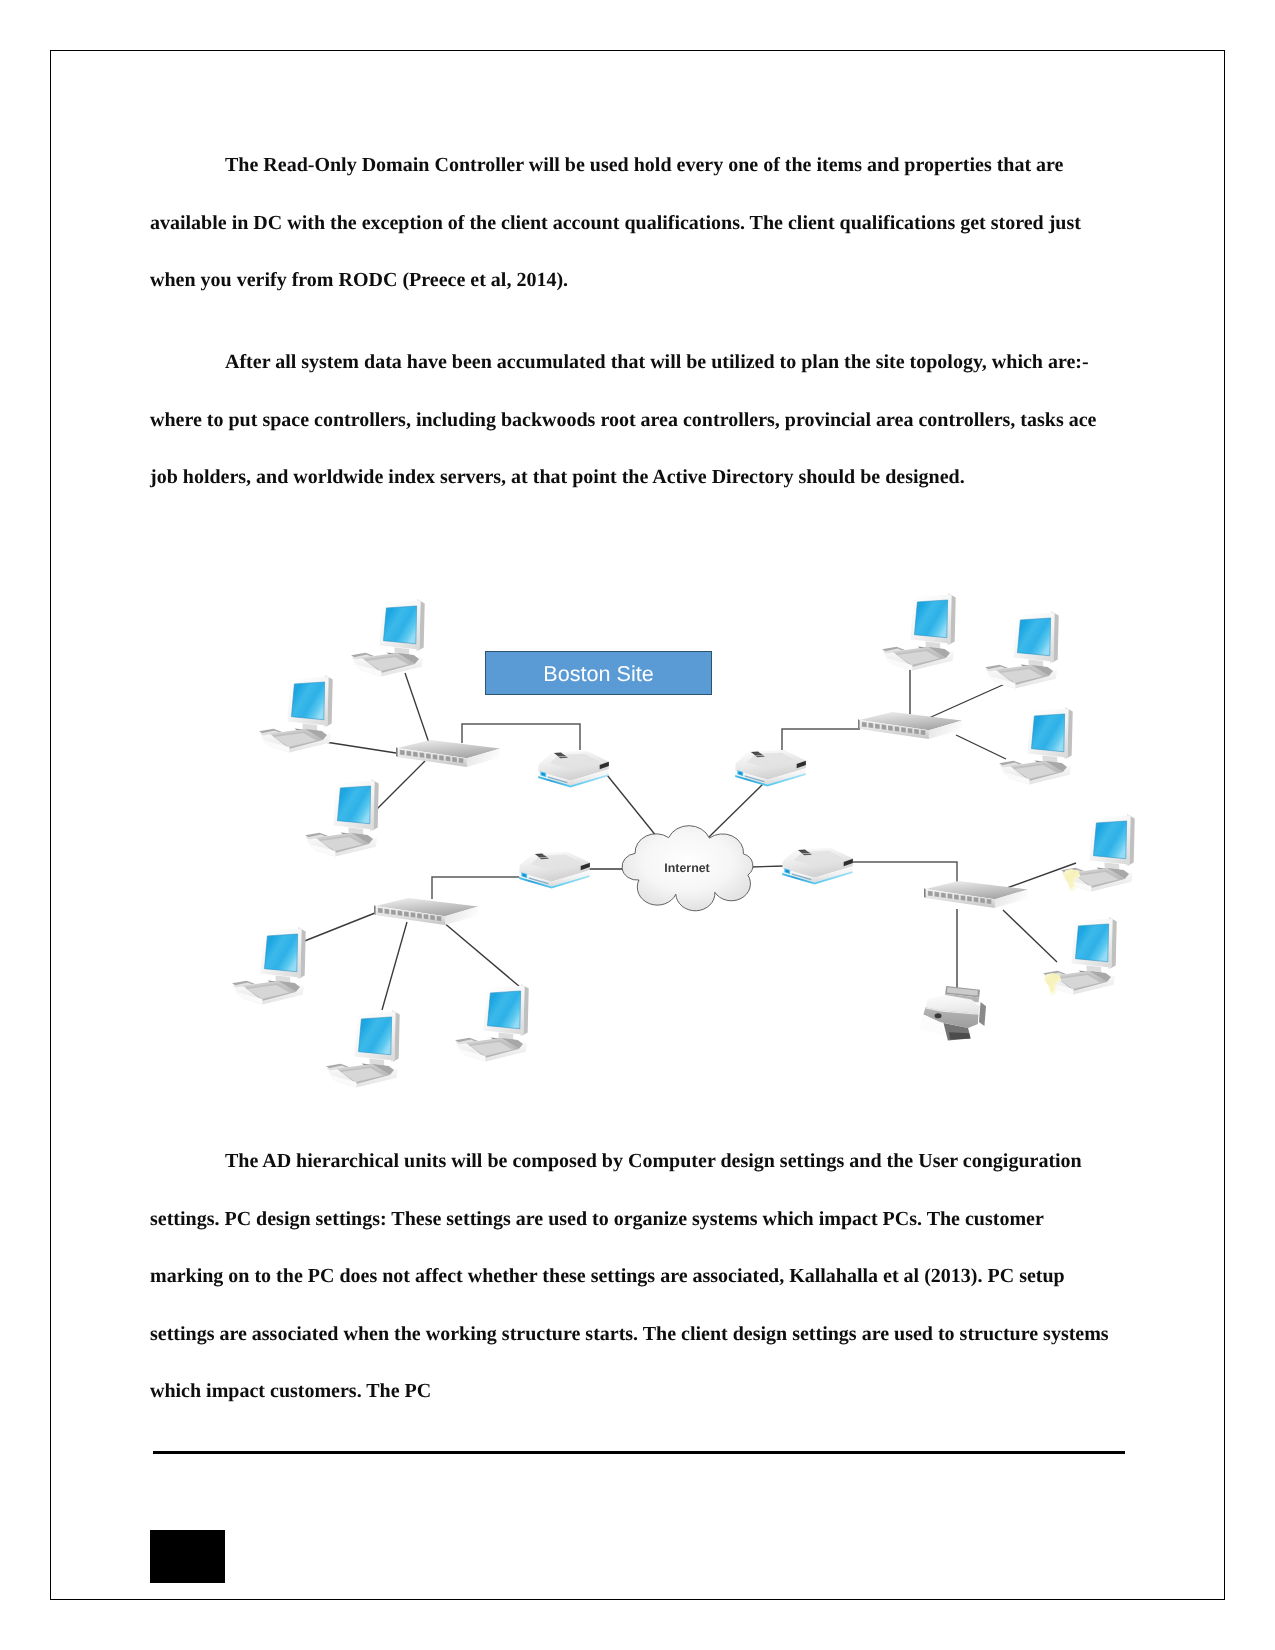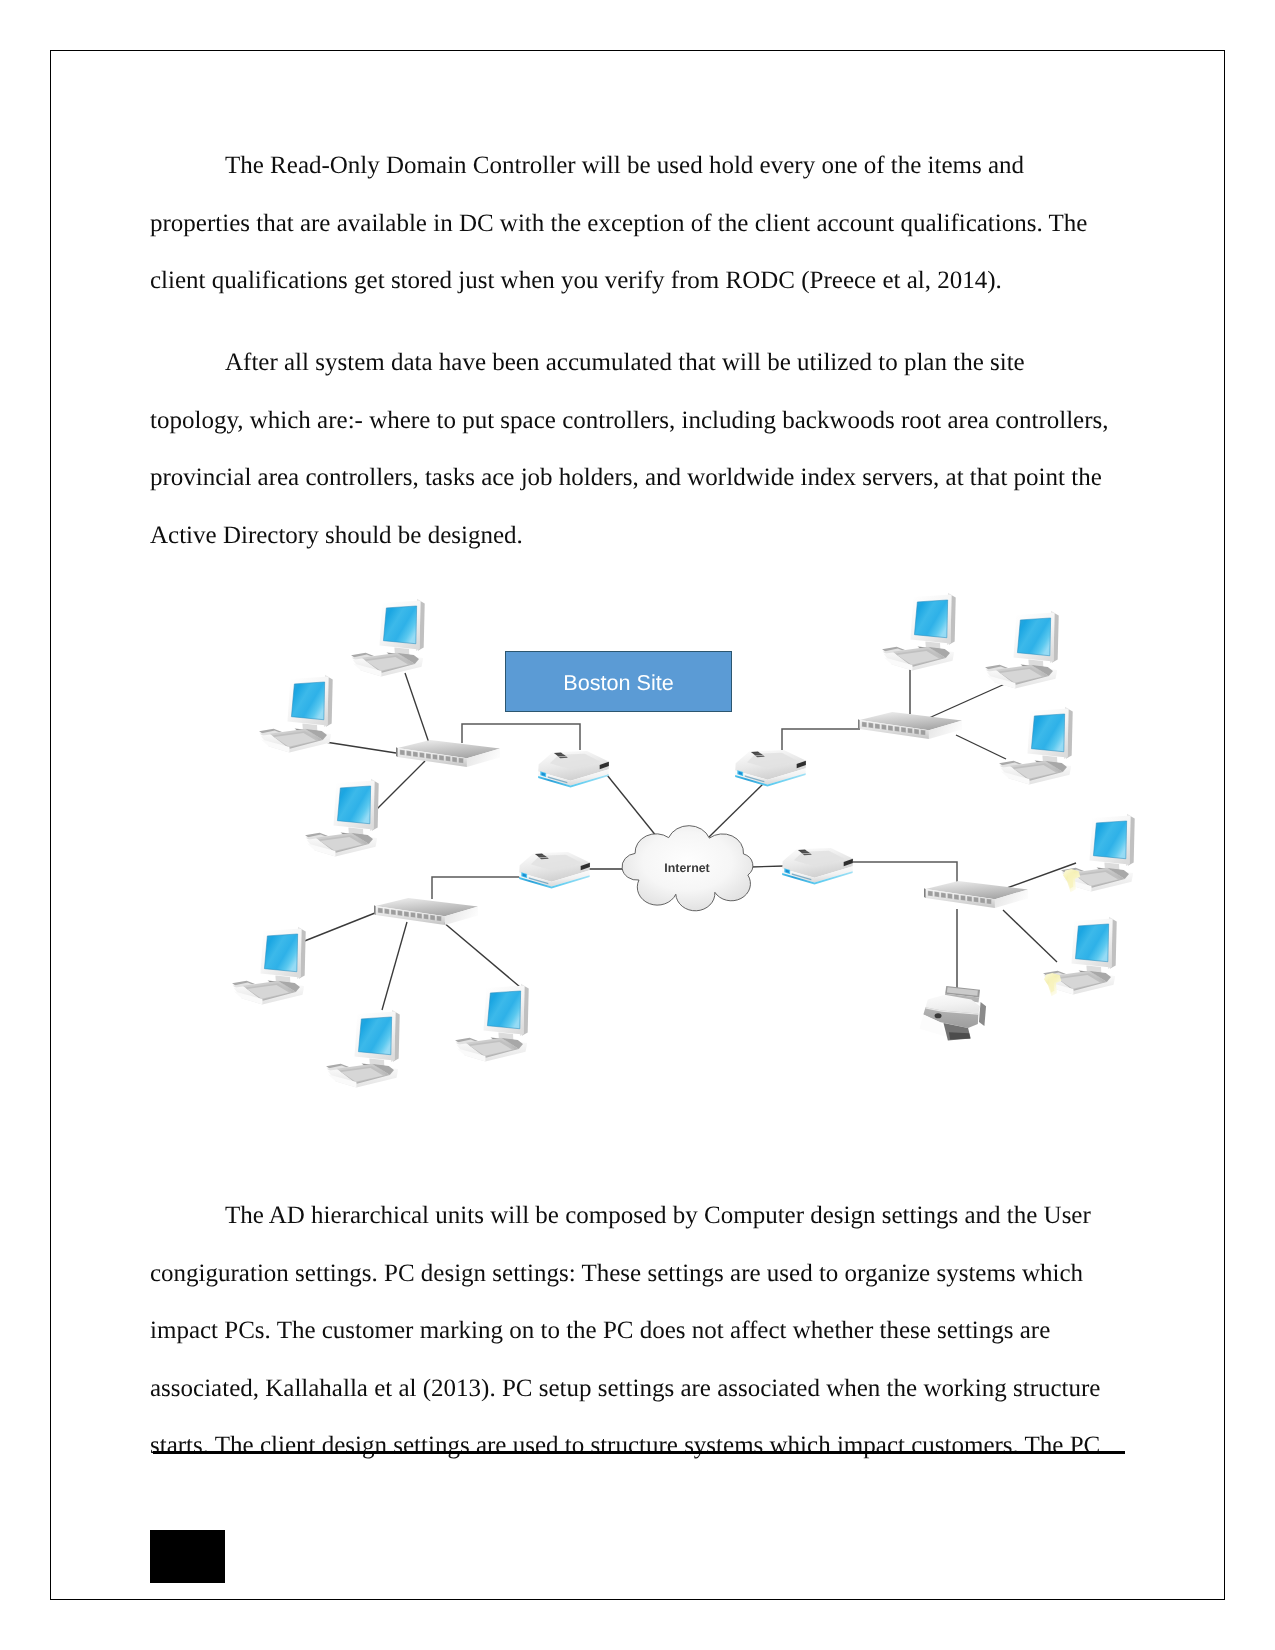--- a/index.html
+++ b/index.html
@@ -3,27 +3,27 @@
 <meta charset="utf-8">
 <title>Document</title>
 <style>
 
 html,body{margin:0;padding:0;background:#ffffff;}
 body{width:1275px;height:1650px;position:relative;overflow:hidden;
      font-family:"Liberation Serif",serif;color:#000;
      -webkit-font-smoothing:antialiased;text-rendering:geometricPrecision;}
 #page-border{position:absolute;left:50px;top:50px;width:1175px;height:1550px;
      border:1.7px solid #000;box-sizing:border-box;}
-.para{position:absolute;left:150px;width:965px;font-size:25px;line-height:57.6px;
-     color:#0e0e0e;text-indent:75px;margin:0;}
+.para{position:absolute;left:150px;width:965px;font-size:20px;line-height:57.6px;
+     color:#0e0e0e;text-indent:75px;margin:0;font-weight:bold;}
 #para1{top:137px;}
 #para2{top:334px;}
-#para3{top:1187px;}
+#para3{top:1133px;}
 #diagram-svg{position:absolute;left:0;top:0;}
-#site-box{position:absolute;left:505px;top:651px;width:227px;height:61px;
+#site-box{position:absolute;left:485px;top:651px;width:227px;height:44px;
      box-sizing:border-box;border:1.9px solid #2c5670;background:#5b9bd5;}
 #site-box-label{position:absolute;left:0;top:0;width:100%;height:100%;
      display:flex;align-items:center;justify-content:center;
      font-family:"Liberation Sans",sans-serif;font-size:21.6px;color:#ffffff;padding-top:1px;}
 #footer-rule{position:absolute;left:153px;top:1451px;width:972px;height:2.6px;background:#000;}
 #redaction-box{position:absolute;left:150px;top:1530px;width:75px;height:53px;background:#000;}
 
 </style>
 </head>
 <body>

